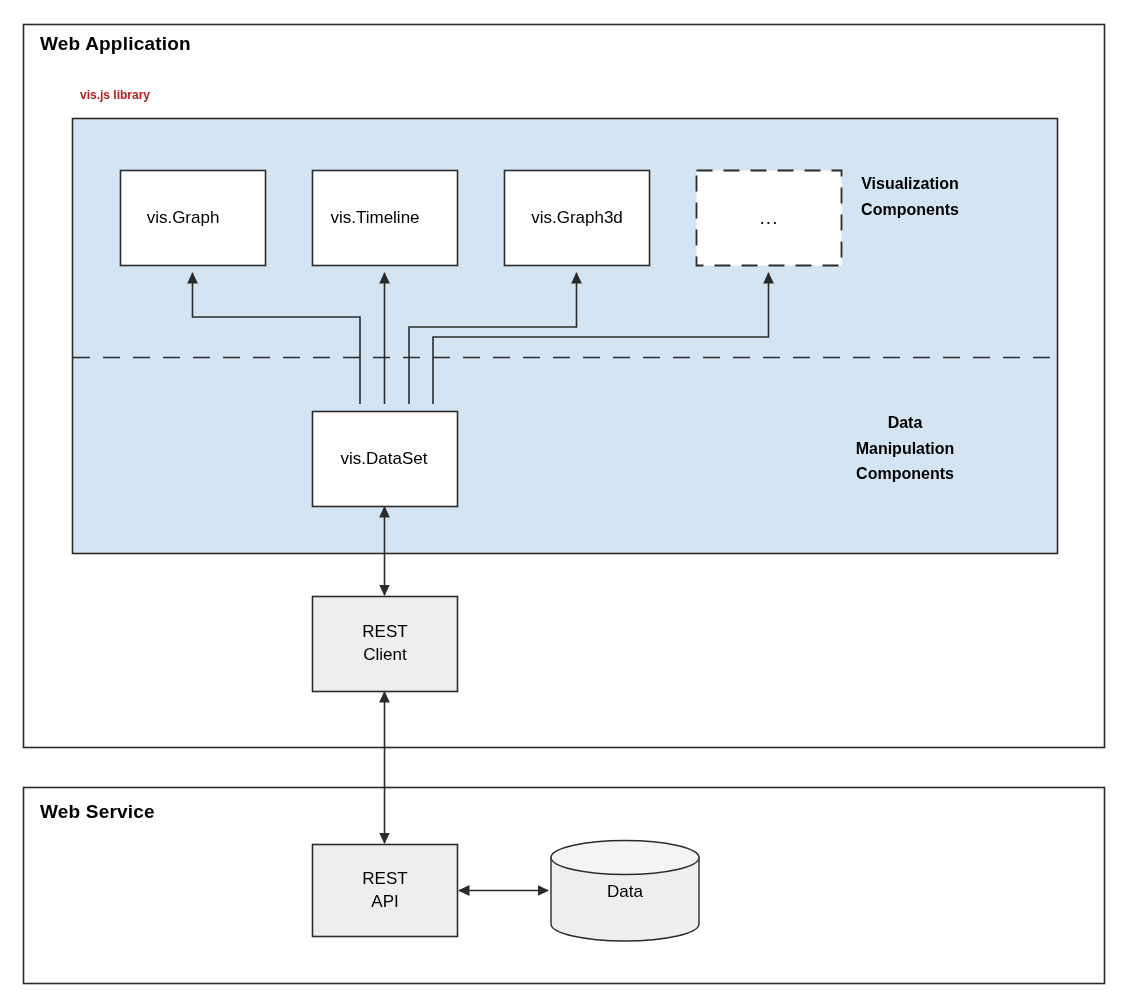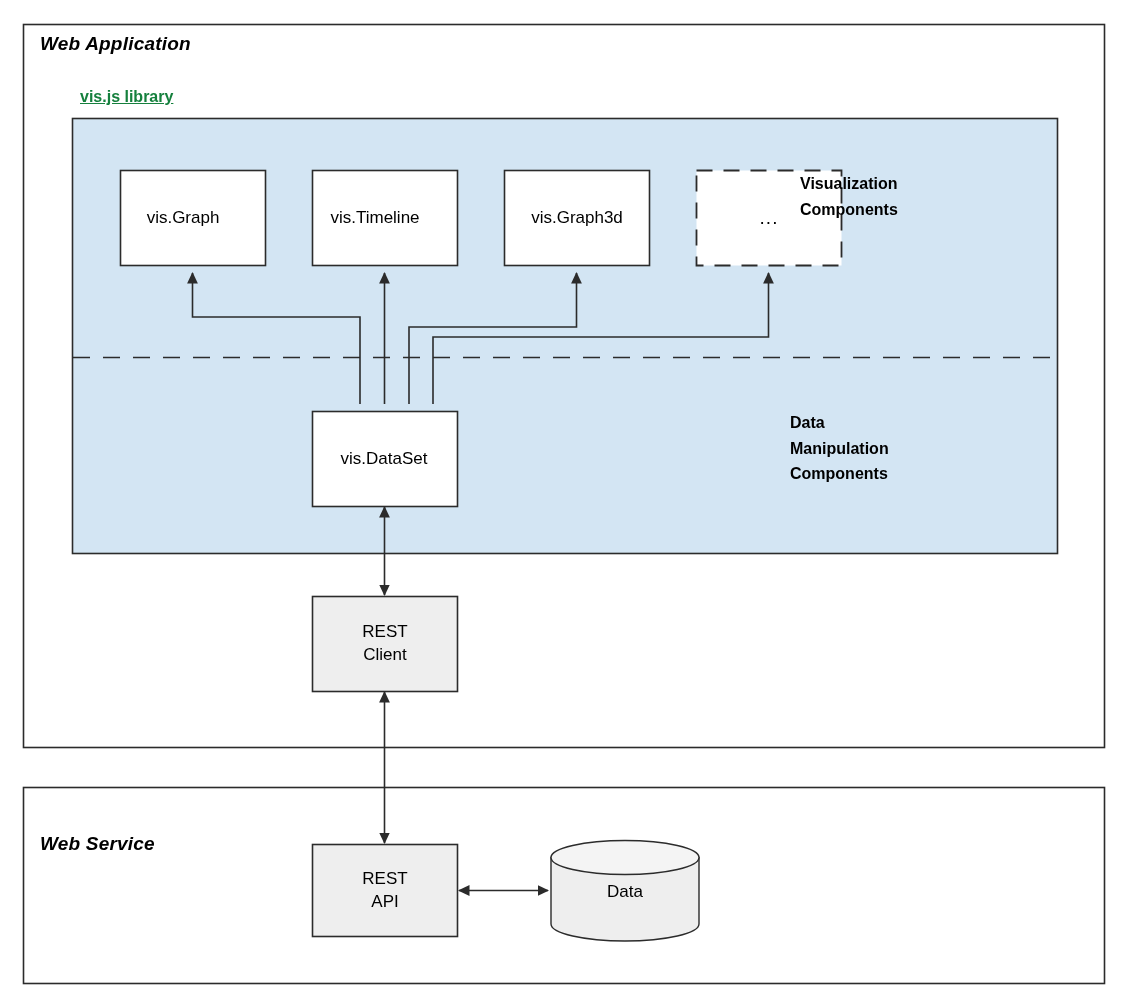--- a/index.html
+++ b/index.html
@@ -25,47 +25,45 @@
     width: 1128px;
     height: 1008px;
   }
   .frame-title {
     position: absolute;
     font-size: 19px;
     font-weight: bold;
     color: #000000;
     letter-spacing: 0.2px;
     white-space: nowrap;
-    font-style: italic;
   }
   .sub-title {
     position: absolute;
-    font-size: 16px;
+    font-size: 12px;
     font-weight: bold;
-    color: #15803d;
+    color: #b91c1c;
     white-space: nowrap;
-    text-decoration: underline;
   }
   .node-label {
     position: absolute;
     display: flex;
     align-items: center;
     justify-content: center;
     text-align: center;
     font-size: 17px;
     color: #000000;
     line-height: 1.35;
     pointer-events: none;
   }
   .zone-label {
     position: absolute;
     font-size: 16px;
     font-weight: bold;
     color: #000000;
-    text-align: left;
+    text-align: center;
     line-height: 1.6;
     white-space: pre-line;
   }
   .ellipsis-label {
     font-size: 19px;
     letter-spacing: 1px;
   }
 </style>
 </head>
 <body>
@@ -141,20 +139,20 @@
 
   <div class="node-label" style="left:504px; top:170px; width:146px; height:96px;border-radius:16px;">vis.Graph3d</div>
 
   <div class="node-label ellipsis-label" style="left:696px; top:170px; width:146px; height:96px;">...</div>
 
   <div class="node-label" style="left:312px; top:411px; width:144px; height:96px;">vis.DataSet</div>
 
   <div class="node-label" style="left:312px; top:596px; width:146px; height:96px; white-space:pre-line;">REST
 Client</div>
 
-  <div class="frame-title" style="left:40px; top:801px;margin-top:32px;">Web Service</div>
+  <div class="frame-title" style="left:40px; top:801px;">Web Service</div>
 
   <div class="node-label" style="left:312px; top:844px; width:146px; height:93px; white-space:pre-line;">REST
 API</div>
 
   <div class="node-label" style="left:551px; top:858px; width:148px; height:68px;">Data</div>
 
 </div>
 
 </body></html>

